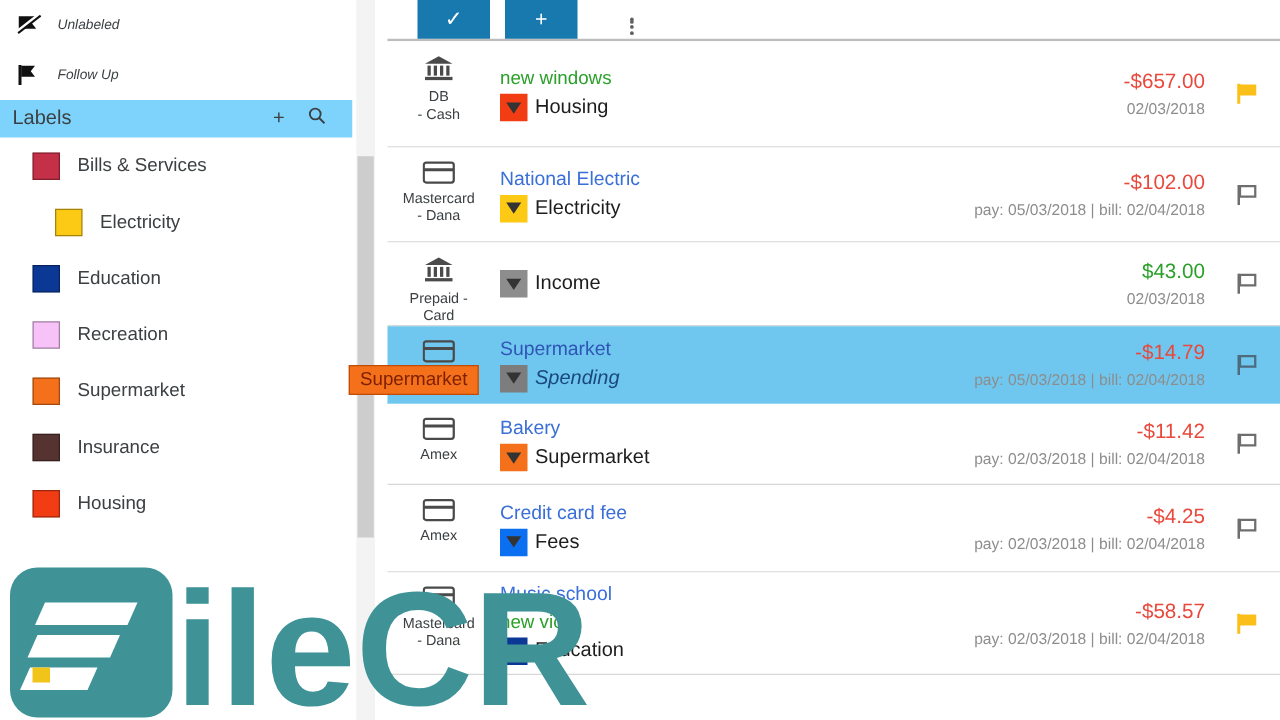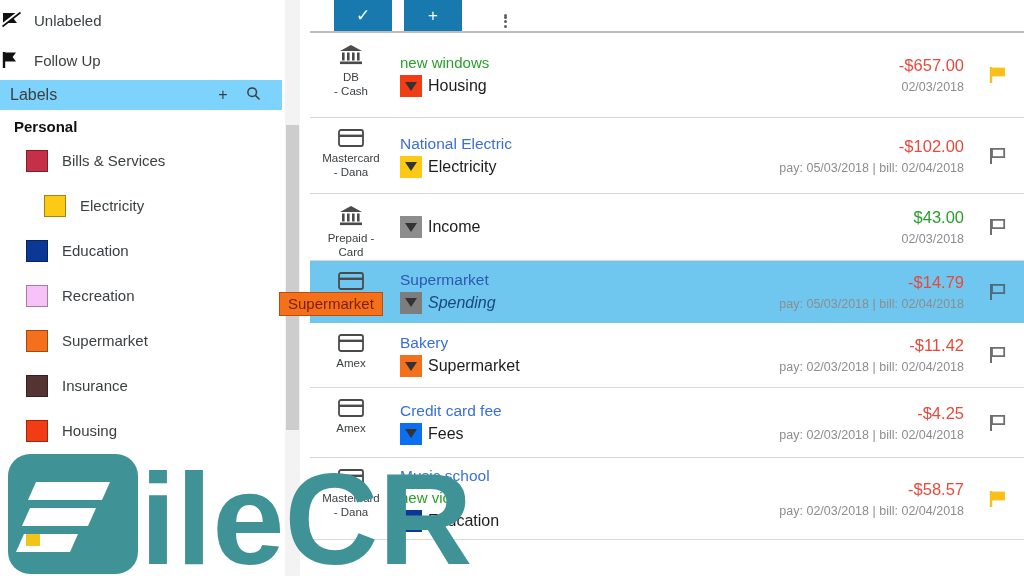--- a/index.html
+++ b/index.html
@@ -11,22 +11,22 @@
   }
   #app { position: relative; width: 1024px; height: 576px; background: #fff; }
 
   
   #sidebar {
     position: absolute; left: 0; top: 0; width: 282px; height: 576px;
     background: #ffffff; overflow: hidden;
   }
   .side-row {
     display: flex; align-items: center;
-    height: 40px; 
-    font-size: 15px; color: #3c4043;
+    height: 40px; padding-left: 12px;
+    font-size: 11px; color: #3c4043; font-style: italic;
   }
   .side-row .sw-icon { width: 34px; flex: 0 0 34px; display: flex; align-items: center; }
   .side-row .s-label { white-space: nowrap; }
 
   .labels-header {
     display: flex; align-items: center;
     height: 30px; background: #7dd3fc;
     padding-left: 10px; padding-right: 14px;
     font-size: 16px; color: #3c4043;
   }
@@ -185,21 +185,20 @@
       <span class="lh-title">Labels</span>
       <span class="lh-btn">+</span>
       <span class="lh-btn">
         <svg width="15" height="15" viewBox="0 0 16 16">
           <circle cx="6.6" cy="6.6" r="4.6" fill="none" stroke="#3c4043" stroke-width="1.6"></circle>
           <line x1="10" y1="10" x2="14.5" y2="14.5" stroke="#3c4043" stroke-width="1.6"></line>
         </svg>
       </span>
     </div>
 
-    <div class="group-title">Personal</div>
 
     <div class="label-row lvl1">
       <span class="chip" style="background:#c43047"></span>
       <span class="s-label">Bills &amp; Services</span>
     </div>
     <div class="label-row lvl2">
       <span class="chip" style="background:#fcc915"></span>
       <span class="s-label">Electricity</span>
     </div>
     <div class="label-row lvl1">

